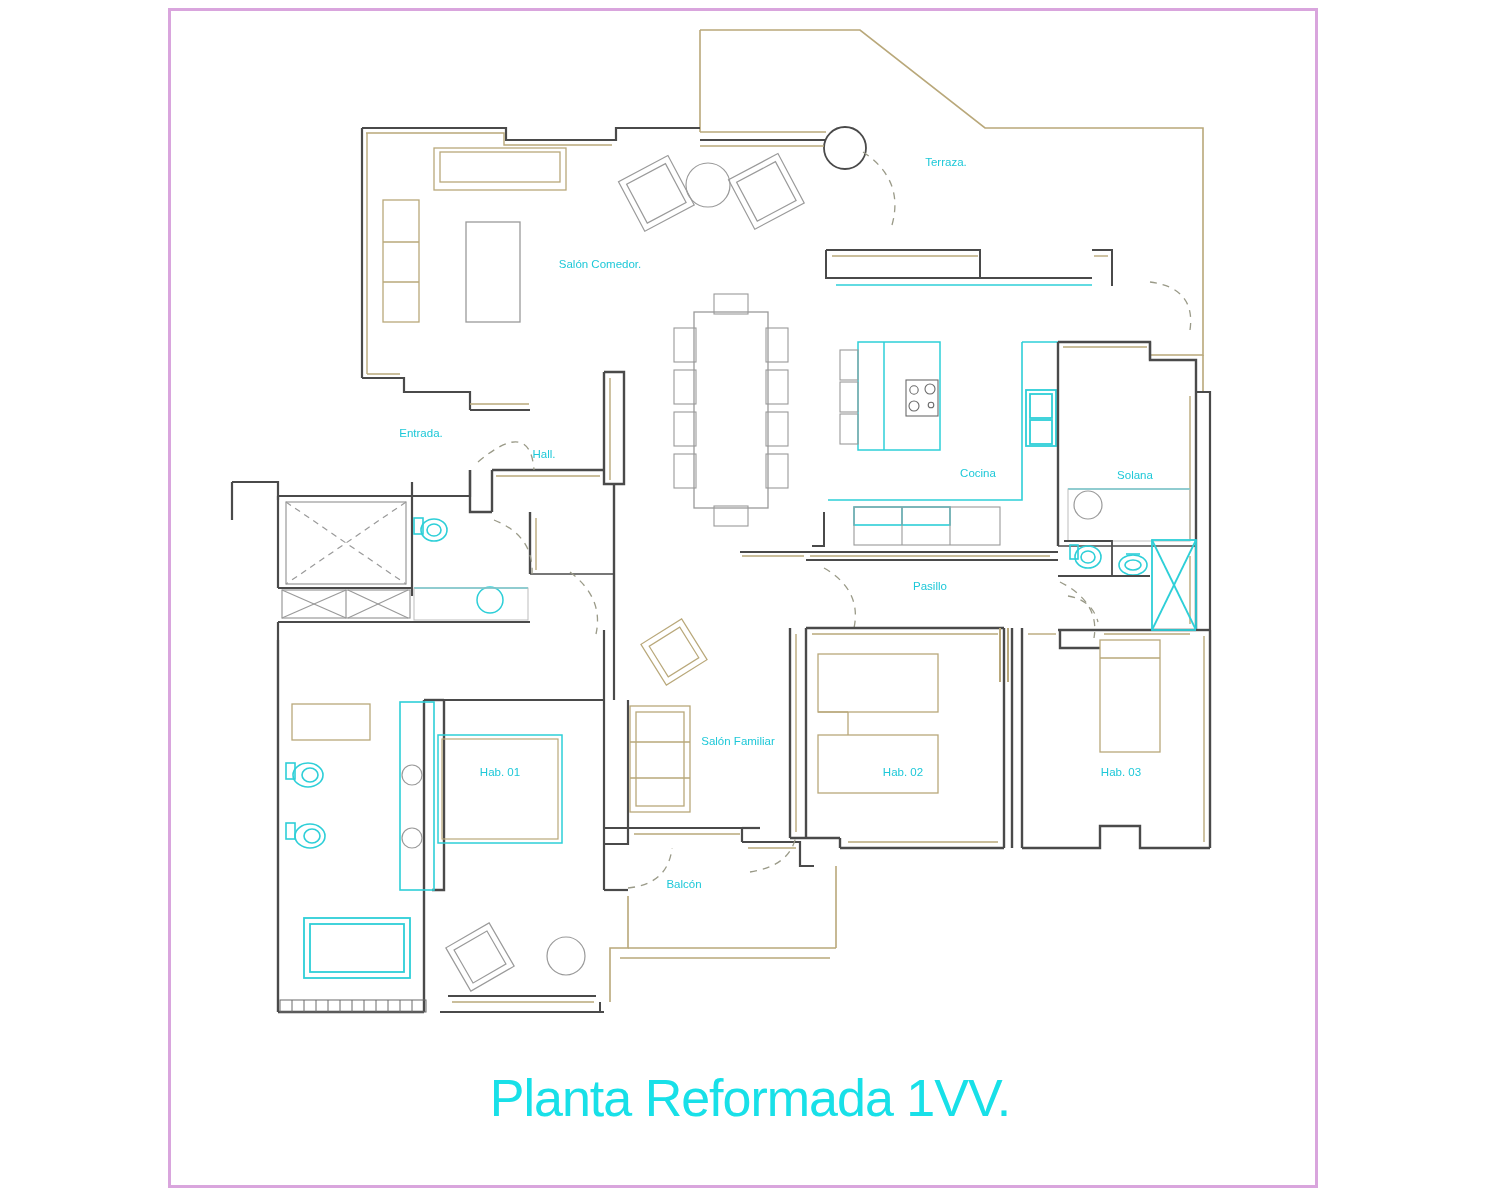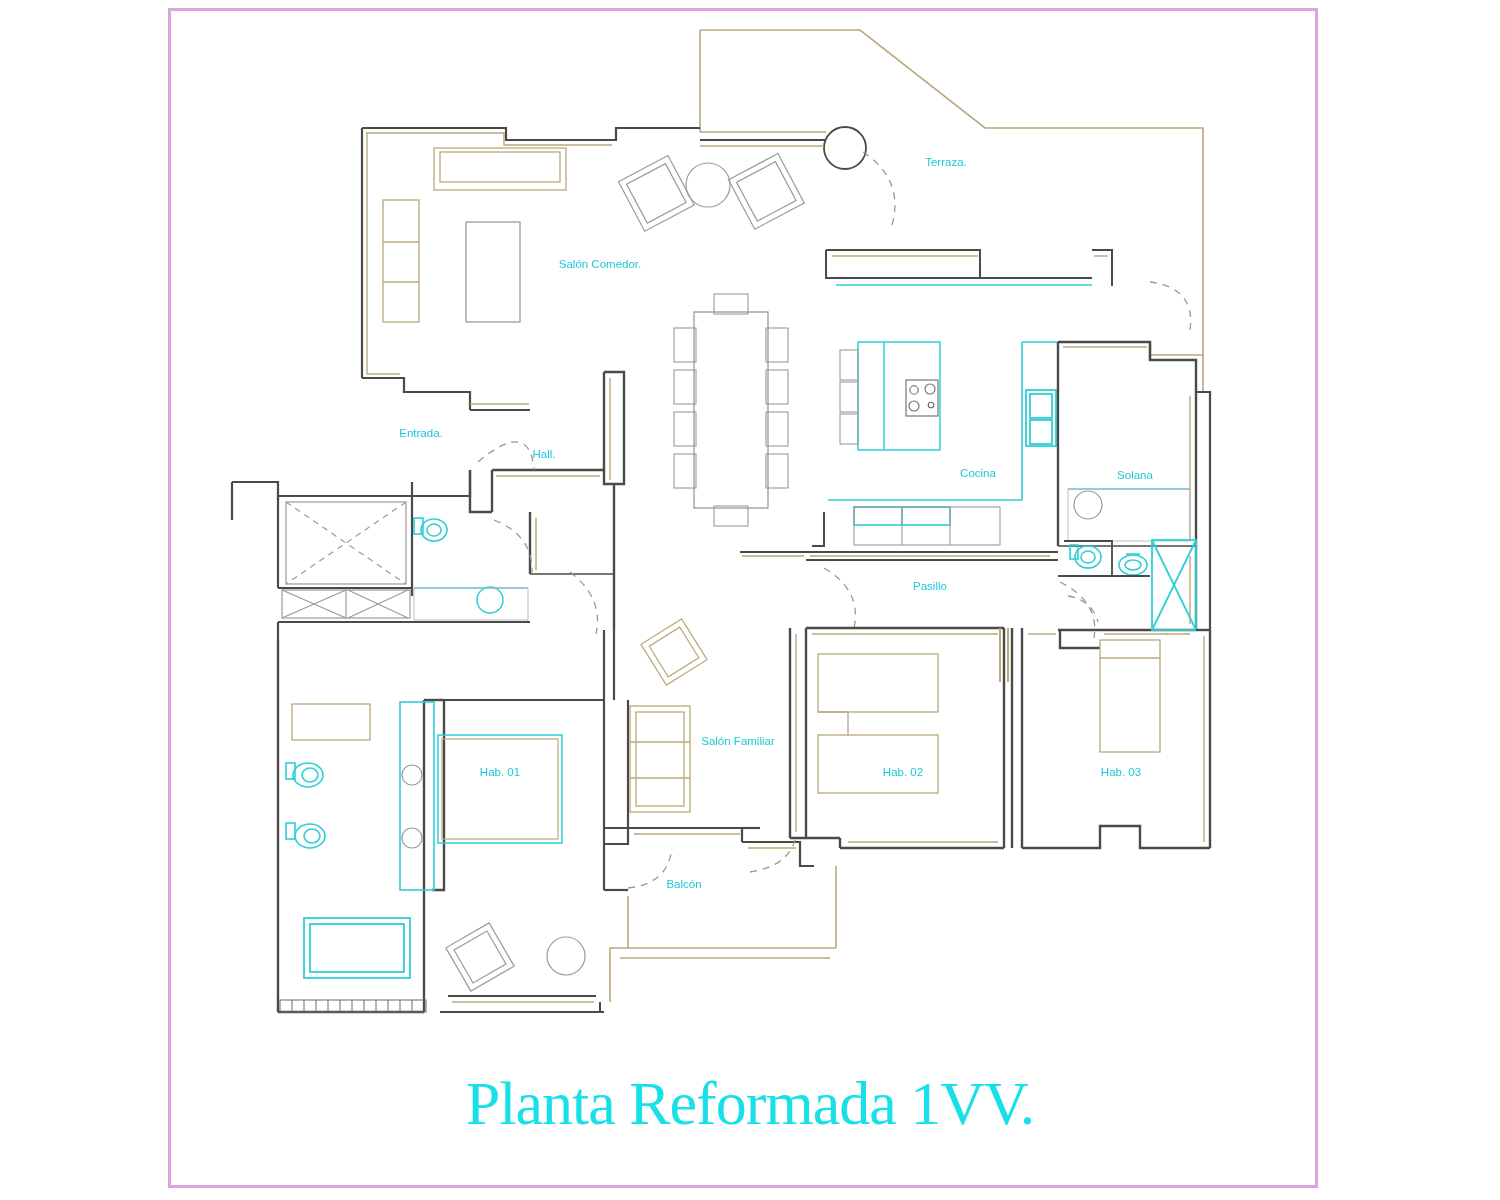--- a/index.html
+++ b/index.html
@@ -3,22 +3,22 @@
 <meta charset="utf-8">
 <style>
   html,body{margin:0;padding:0;background:#ffffff;}
   body{width:1500px;height:1200px;overflow:hidden;
        font-family:"Liberation Sans",sans-serif;}
   #stage{position:relative;width:1500px;height:1200px;background:#fff;}
   #frame{position:absolute;left:168px;top:8px;width:1150px;height:1180px;
          border:3px solid #d9a5dd;background:#ffffff;box-sizing:border-box;}
   #plan{position:absolute;left:0;top:0;width:1500px;height:1200px;}
   .title{position:absolute;left:0;top:1068px;width:1500px;text-align:center;
-         color:#18e0e8;font-size:62px;letter-spacing:-1px;
-         font-family:Liberation Serif, serif;font-weight:400;}
+         color:#18e0e8;font-size:52px;letter-spacing:-1px;
+         font-family:Liberation Sans, sans-serif;font-weight:400;}
   svg text{font-family:"Liberation Sans",sans-serif;}
 </style>
 </head>
 <body>
 
 <div id="stage">
 
   <div id="frame"></div>
 
   <svg id="plan" viewBox="0 0 1500 1200">

